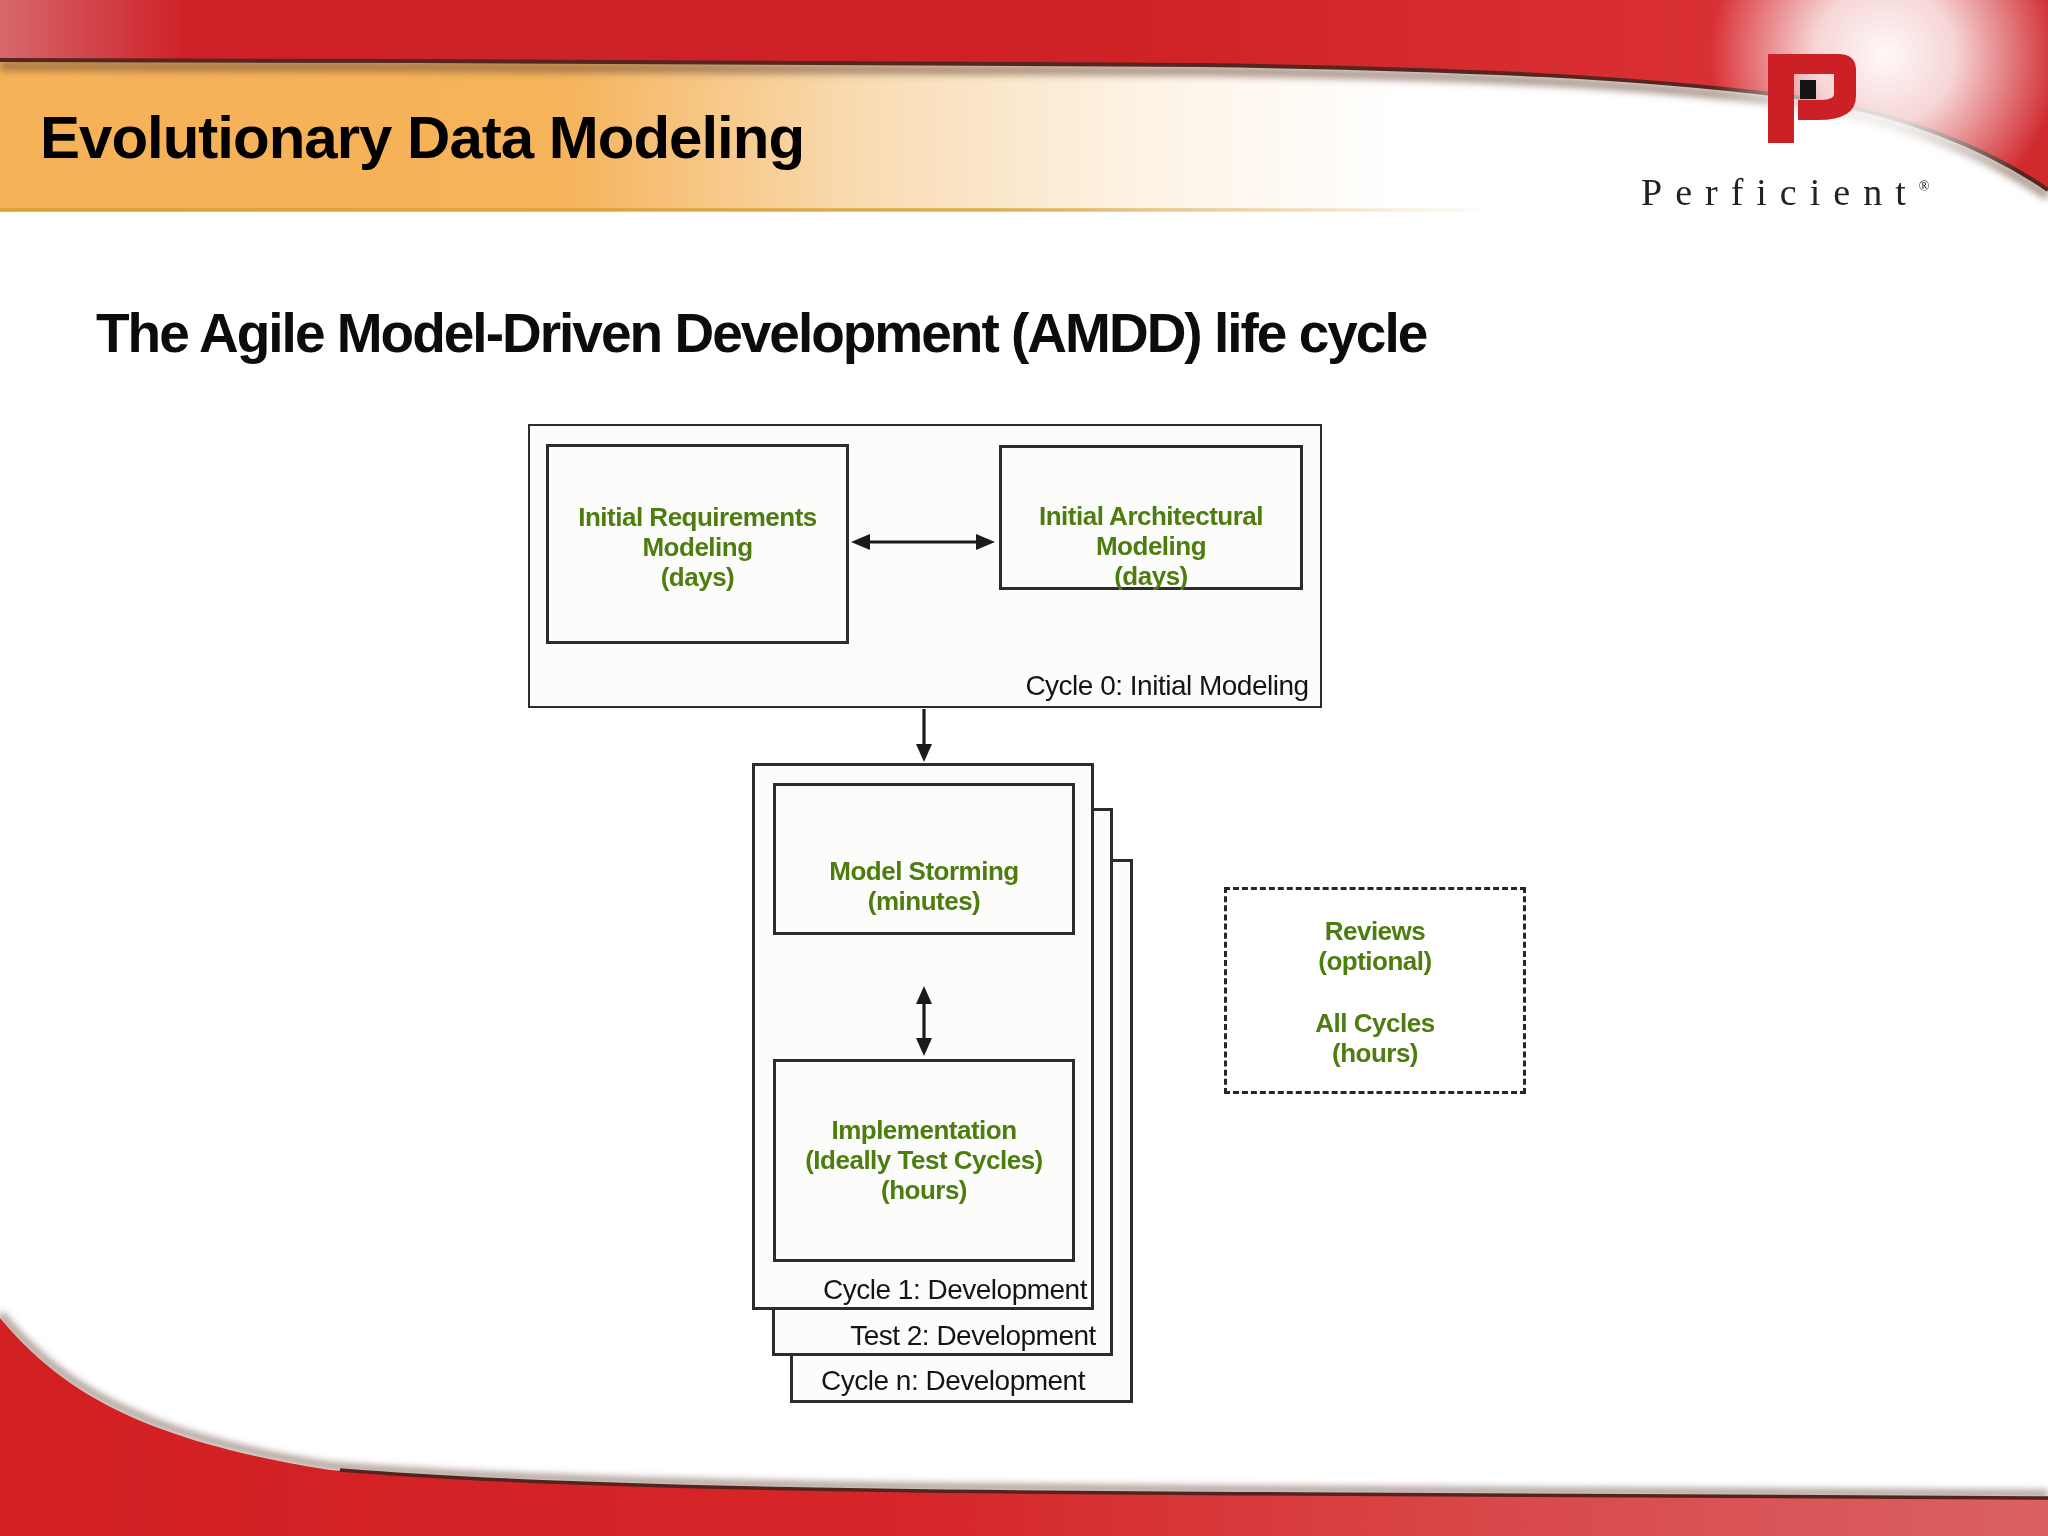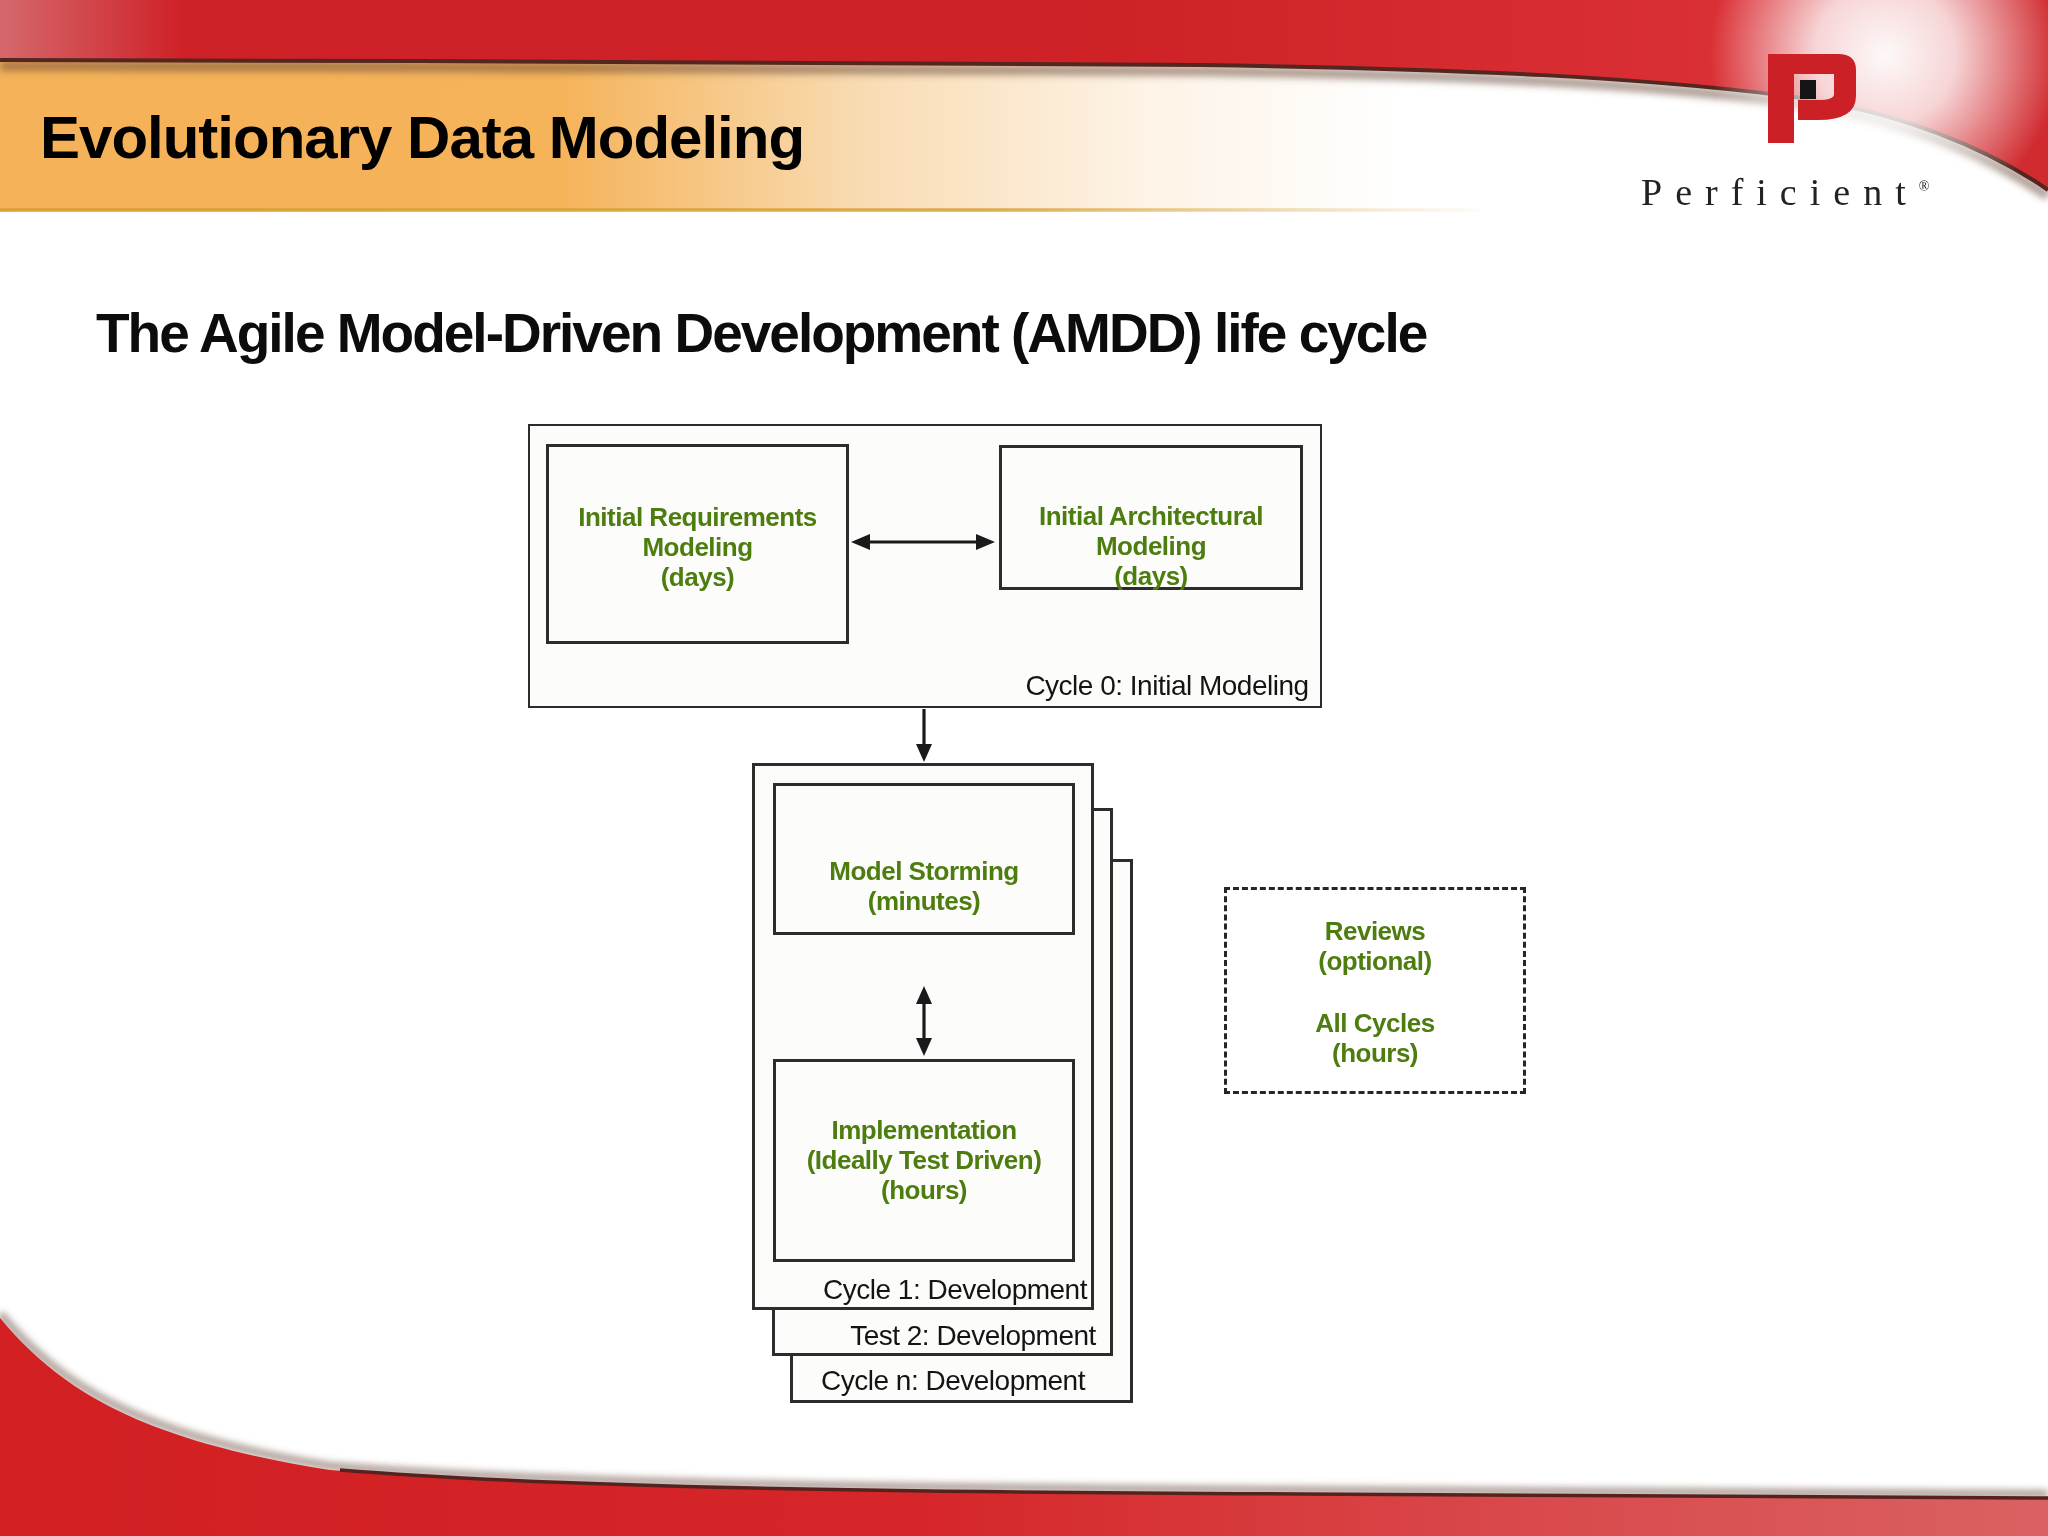--- a/index.html
+++ b/index.html
@@ -136,21 +136,21 @@
 <div class="dbox" style="left:752px;top:763px;width:342px;height:547px;"></div>
 <div class="dlabel" style="left:955px;top:1290px;">Cycle 1: Development</div>
 
 <div class="dbox" style="left:773px;top:783px;width:302px;height:152px;padding-top:70px;">
   <div>Model Storming</div>
   <div>(minutes)</div>
 </div>
 
 <div class="dbox" style="left:773px;top:1059px;width:302px;height:203px;padding-top:53px;">
   <div>Implementation</div>
-  <div>(Ideally Test Driven)</div>
+  <div>(Ideally Test Cycles)</div>
   <div>(hours)</div>
 </div>
 
 <div class="dbox reviews" style="left:1224px;top:887px;width:302px;height:207px;padding-top:26px;">
   <div>Reviews</div>
   <div>(optional)</div>
   <div class="spacer32"></div>
   <div>All Cycles</div>
   <div>(hours)</div>
 </div>

